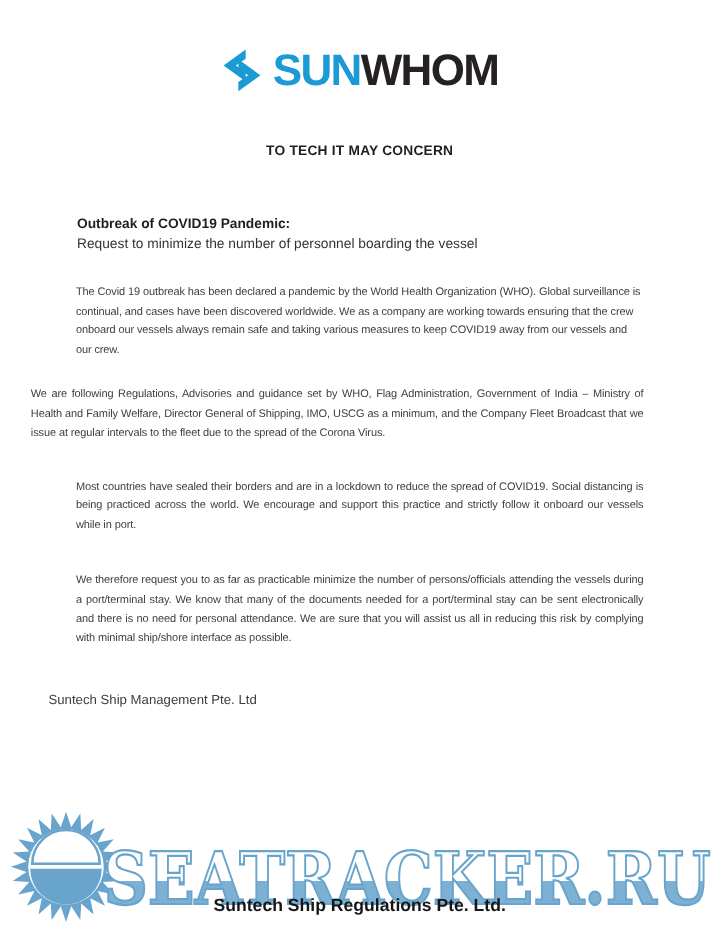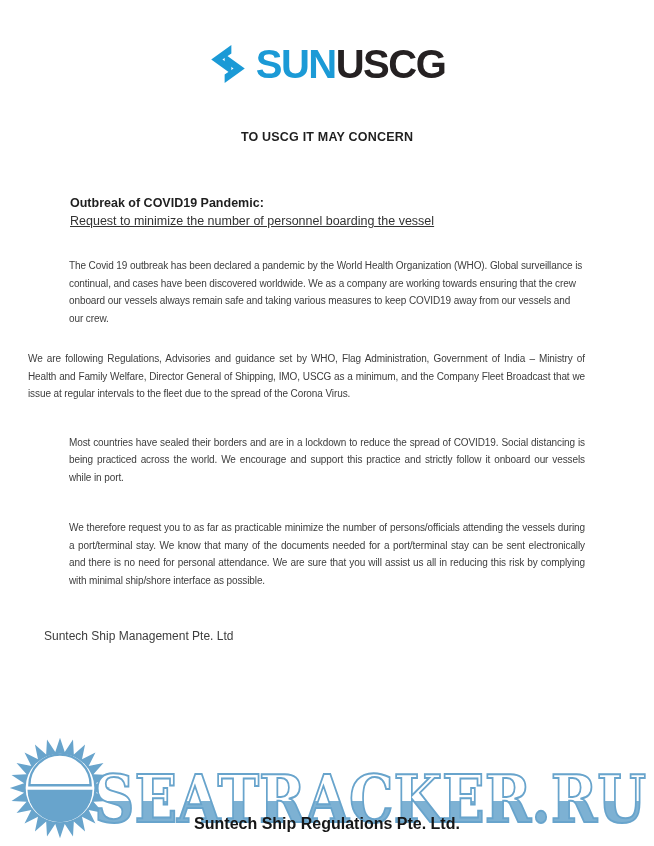--- a/index.html
+++ b/index.html
@@ -22,21 +22,21 @@
   .logo-row{display:flex;justify-content:center;align-items:center;gap:9px;padding-top:44px;}
   .logo-mark{width:38px;height:38px;flex:0 0 auto;}
   .logo-text{font-weight:bold;font-size:40px;letter-spacing:-1.5px;line-height:1;}
   .logo-text .sun{color:var(--logo-blue);}
   .logo-text .tech{color:var(--logo-dark);}
 
   
   .concern{margin-top:46px;text-align:center;font-weight:bold;font-size:12.5px;color:var(--head-text);letter-spacing:.2px;}
   .subject{margin:50px 70px 0;font-size:12.5px;line-height:18px;color:var(--head-text);}
   .subject-bold{font-weight:bold;}
-  .subject-underline{text-decoration:underline;color:#333;}
+  .subject-underline{color:#333;}
 
   
   .para{margin:0 69px;font-size:10px;letter-spacing:-0.1px;line-height:17.5px;color:var(--body-text);}
   .p1{margin-top:27px;}
   .p2{margin-top:23px;text-align:justify;margin-left:28px;}
   .p3{margin-top:31px;text-align:justify;}
   .p4{margin-top:33px;text-align:justify;}
   .signature{margin:0 44px;margin-top:40px;font-size:12px;color:var(--body-text);}
 
   
@@ -54,24 +54,24 @@
 </head>
 <body>
 
 <div class="page">
 
   <div class="logo-row">
     <svg class="logo-mark" viewBox="0 0 34 34" aria-hidden="true">
       <path d="M20 0 L2 13 L20 26 L20 18.5 L12 13 L20 7.5 Z" fill="var(--logo-blue)"></path>
       <path d="M14 8 L32 21 L14 34 L14 26.5 L22 21 L14 15.5 Z" fill="var(--logo-blue)"></path>
     </svg>
-    <div class="logo-text"><span class="sun">SUN</span><span class="tech">USCG</span></div>
+    <div class="logo-text"><span class="sun">SUN</span><span class="tech">WHOM</span></div>
   </div>
 
-  <div class="concern">TO USCG IT MAY CONCERN</div>
+  <div class="concern">TO TECH IT MAY CONCERN</div>
 
   <div class="subject">
     <div class="subject-bold">Outbreak of COVID19 Pandemic:</div>
     <div class="subject-underline">Request to minimize the number of personnel boarding the vessel</div>
   </div>
 
   <p class="para p1">The Covid 19 outbreak has been declared a pandemic by the World Health Organization (WHO). Global surveillance is continual, and cases have been discovered worldwide. We as a company are working towards ensuring that the crew onboard our vessels always remain safe and taking various measures to keep COVID19 away from our vessels and our crew.</p>
   <p class="para p2">We are following Regulations, Advisories and guidance set by WHO, Flag Administration, Government of India – Ministry of Health and Family Welfare, Director General of Shipping, IMO, USCG as a minimum, and the Company Fleet Broadcast that we issue at regular intervals to the fleet due to the spread of the Corona Virus.</p>
   <p class="para p3">Most countries have sealed their borders and are in a lockdown to reduce the spread of COVID19. Social distancing is being practiced across the world. We encourage and support this practice and strictly follow it onboard our vessels while in port.</p>
   <p class="para p4">We therefore request you to as far as practicable minimize the number of persons/officials attending the vessels during a port/terminal stay. We know that many of the documents needed for a port/terminal stay can be sent electronically and there is no need for personal attendance.  We are sure that you will assist us all in reducing this risk by complying with minimal ship/shore interface as possible.</p>

